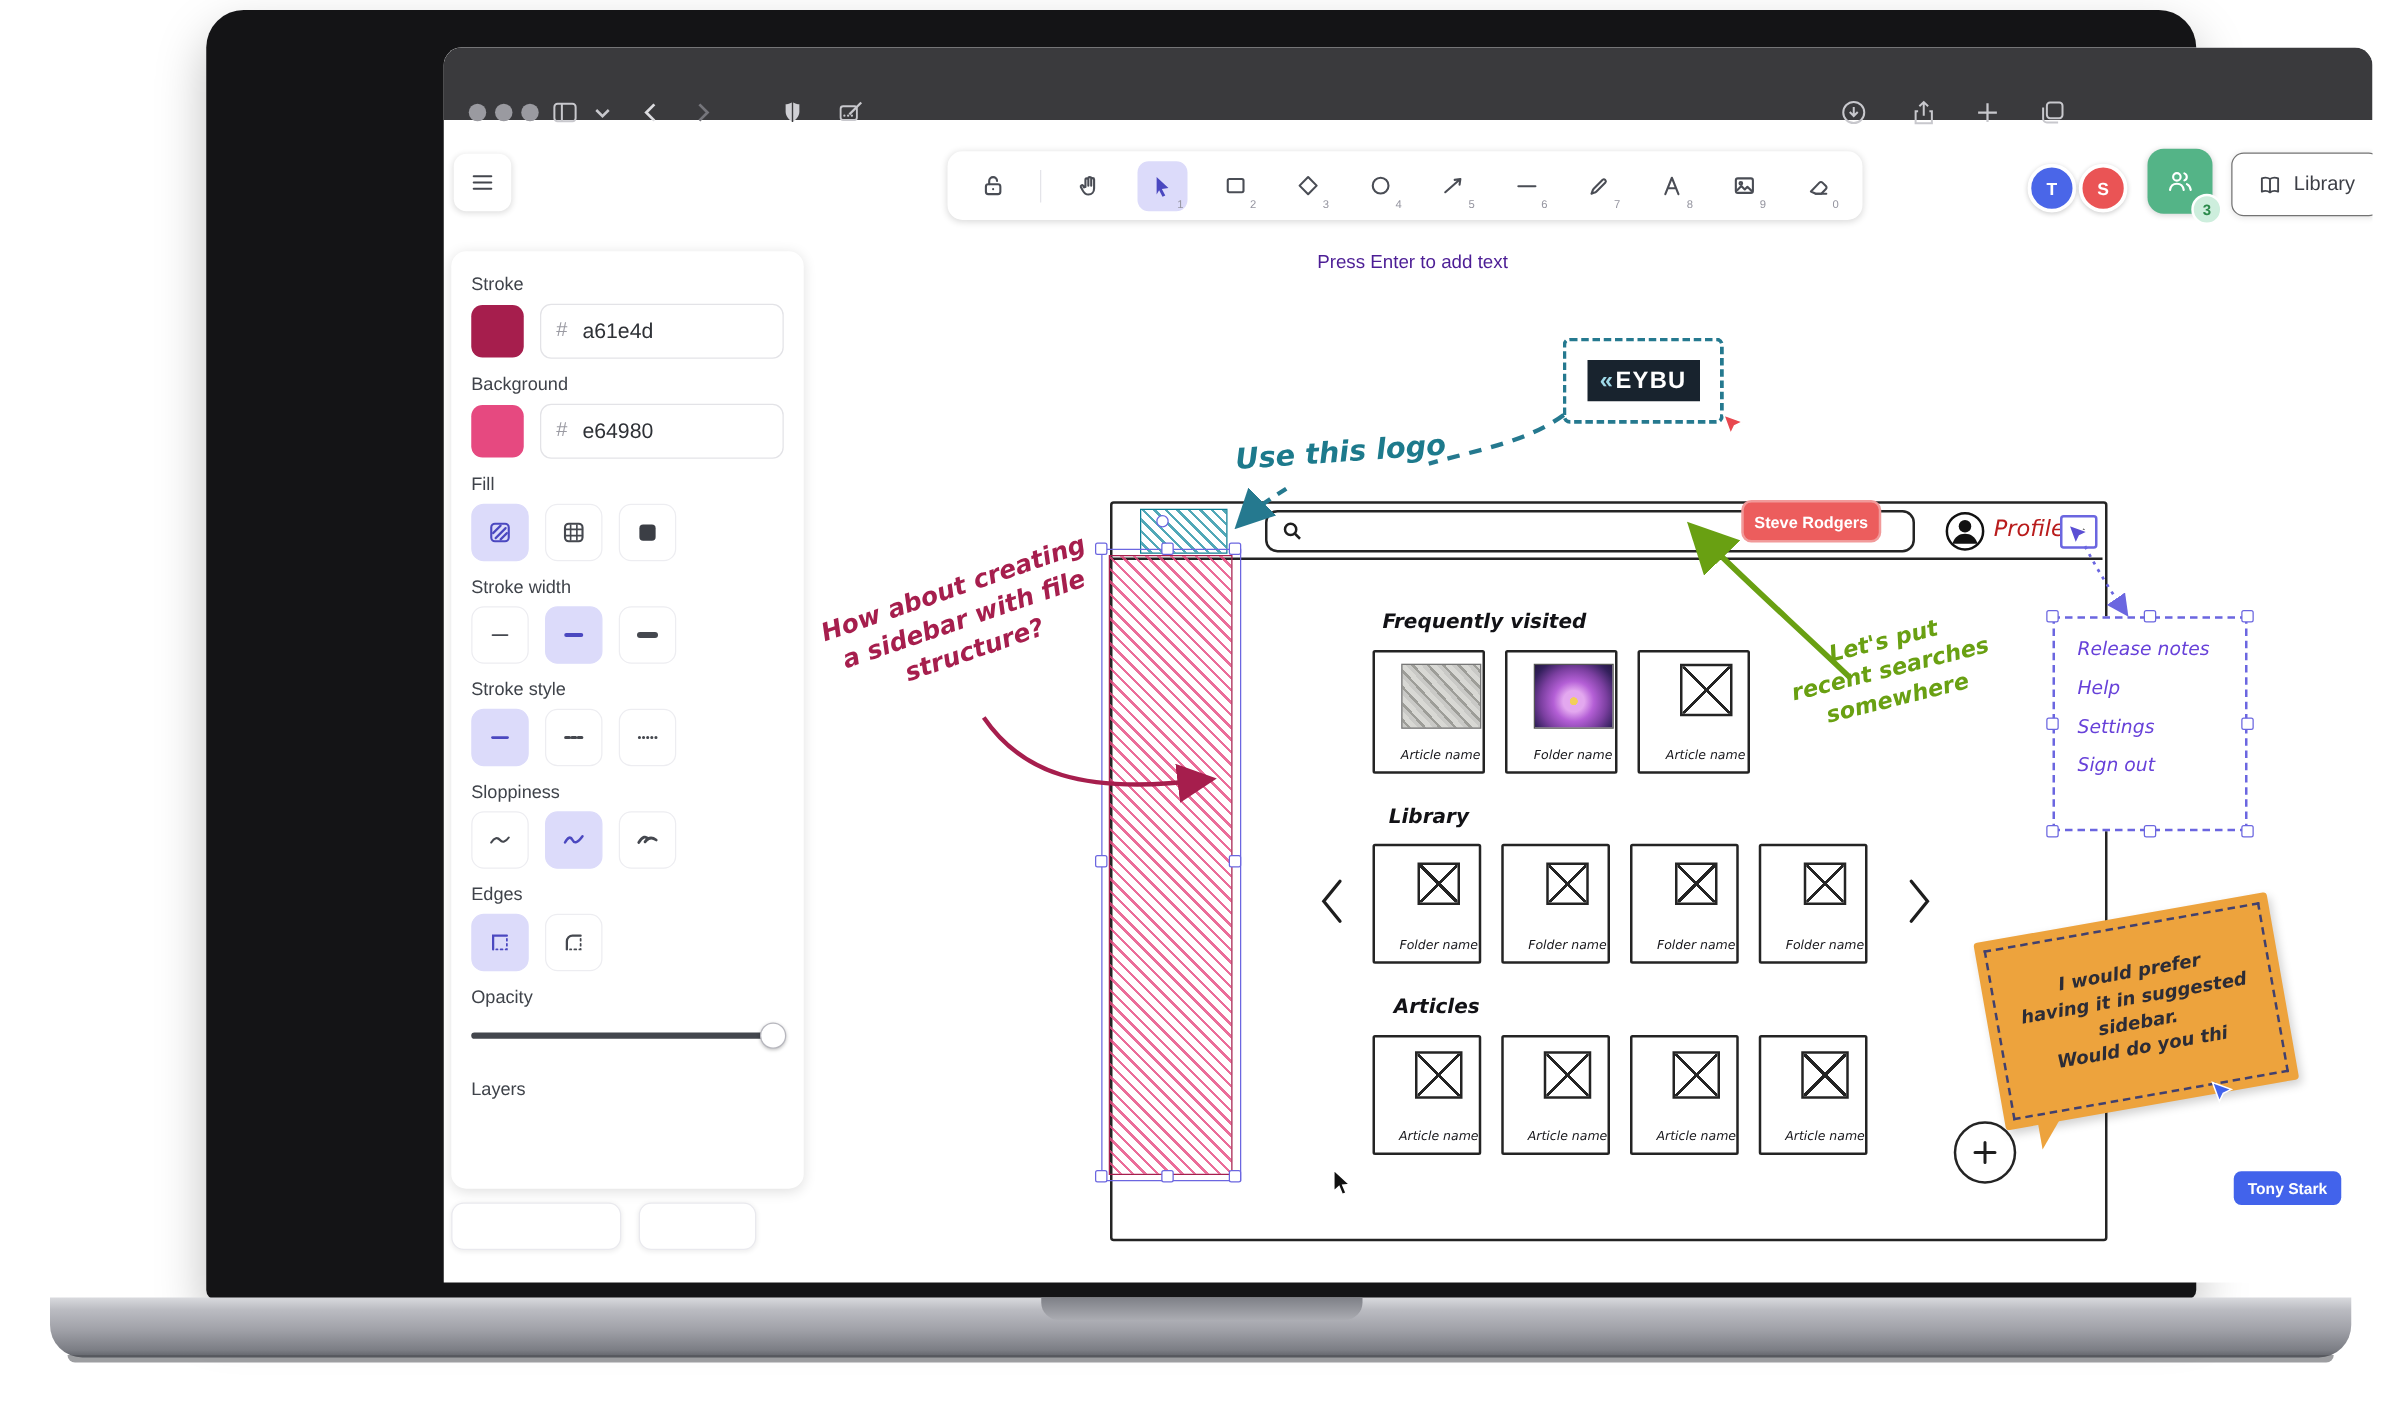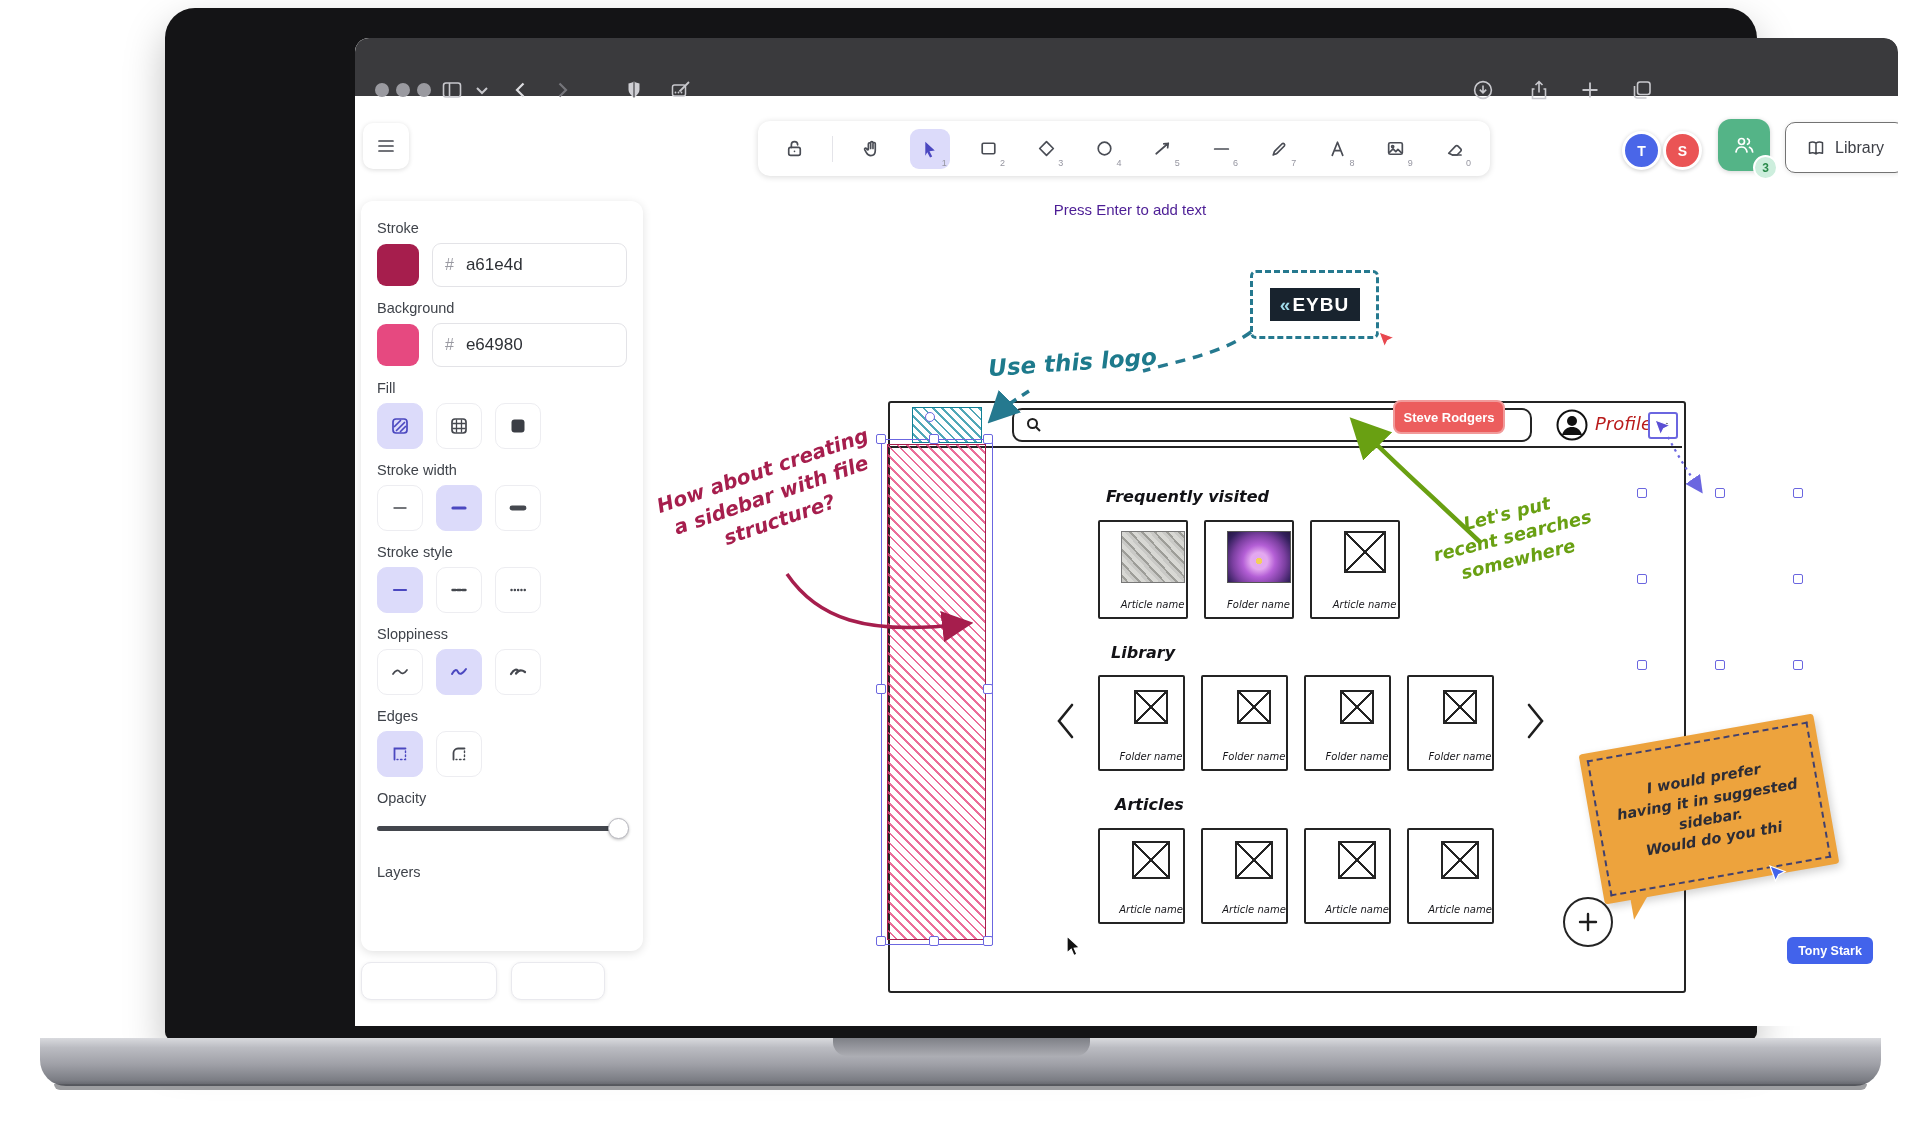--- a/index.html
+++ b/index.html
@@ -538,20 +538,27 @@
             <div>a sidebar with file</div>
             <div>structure?</div>
           </div>
       <div class="abs hand green-note">
 
       <div>Let's put</div>
             <div>recent searches</div>
             <div>somewhere</div>
           </div>
 
+      <div class="abs menu-box hand">
+
+      <div>Release notes</div>
+            <div>Help</div>
+            <div>Settings</div>
+            <div>Sign out</div>
+          </div>
       <div class="handle" style="left:1282px;top:392px"></div>
       <div class="handle" style="left:1438px;top:392px"></div>
       <div class="handle" style="left:1360px;top:392px"></div>
       <div class="handle" style="left:1282px;top:478px"></div>
       <div class="handle" style="left:1438px;top:478px"></div>
       <div class="handle" style="left:1282px;top:564px"></div>
       <div class="handle" style="left:1438px;top:564px"></div>
       <div class="handle" style="left:1360px;top:564px"></div>
 
       <div class="abs sticky hand">

